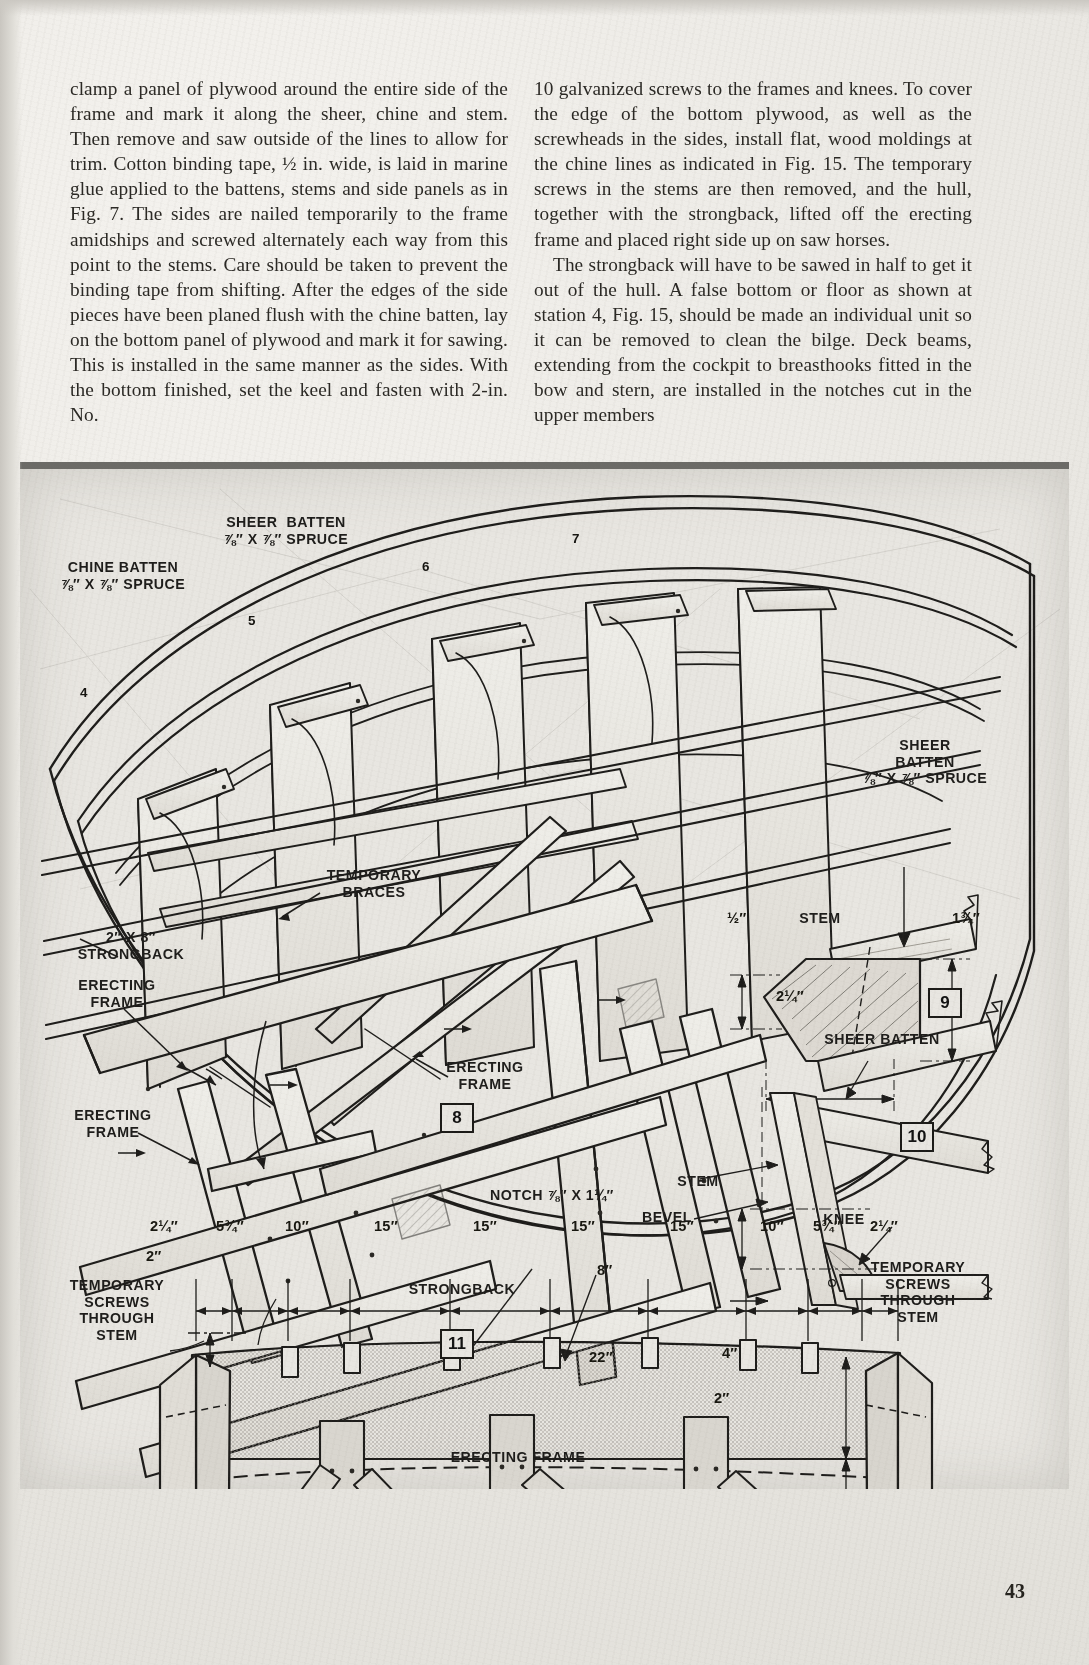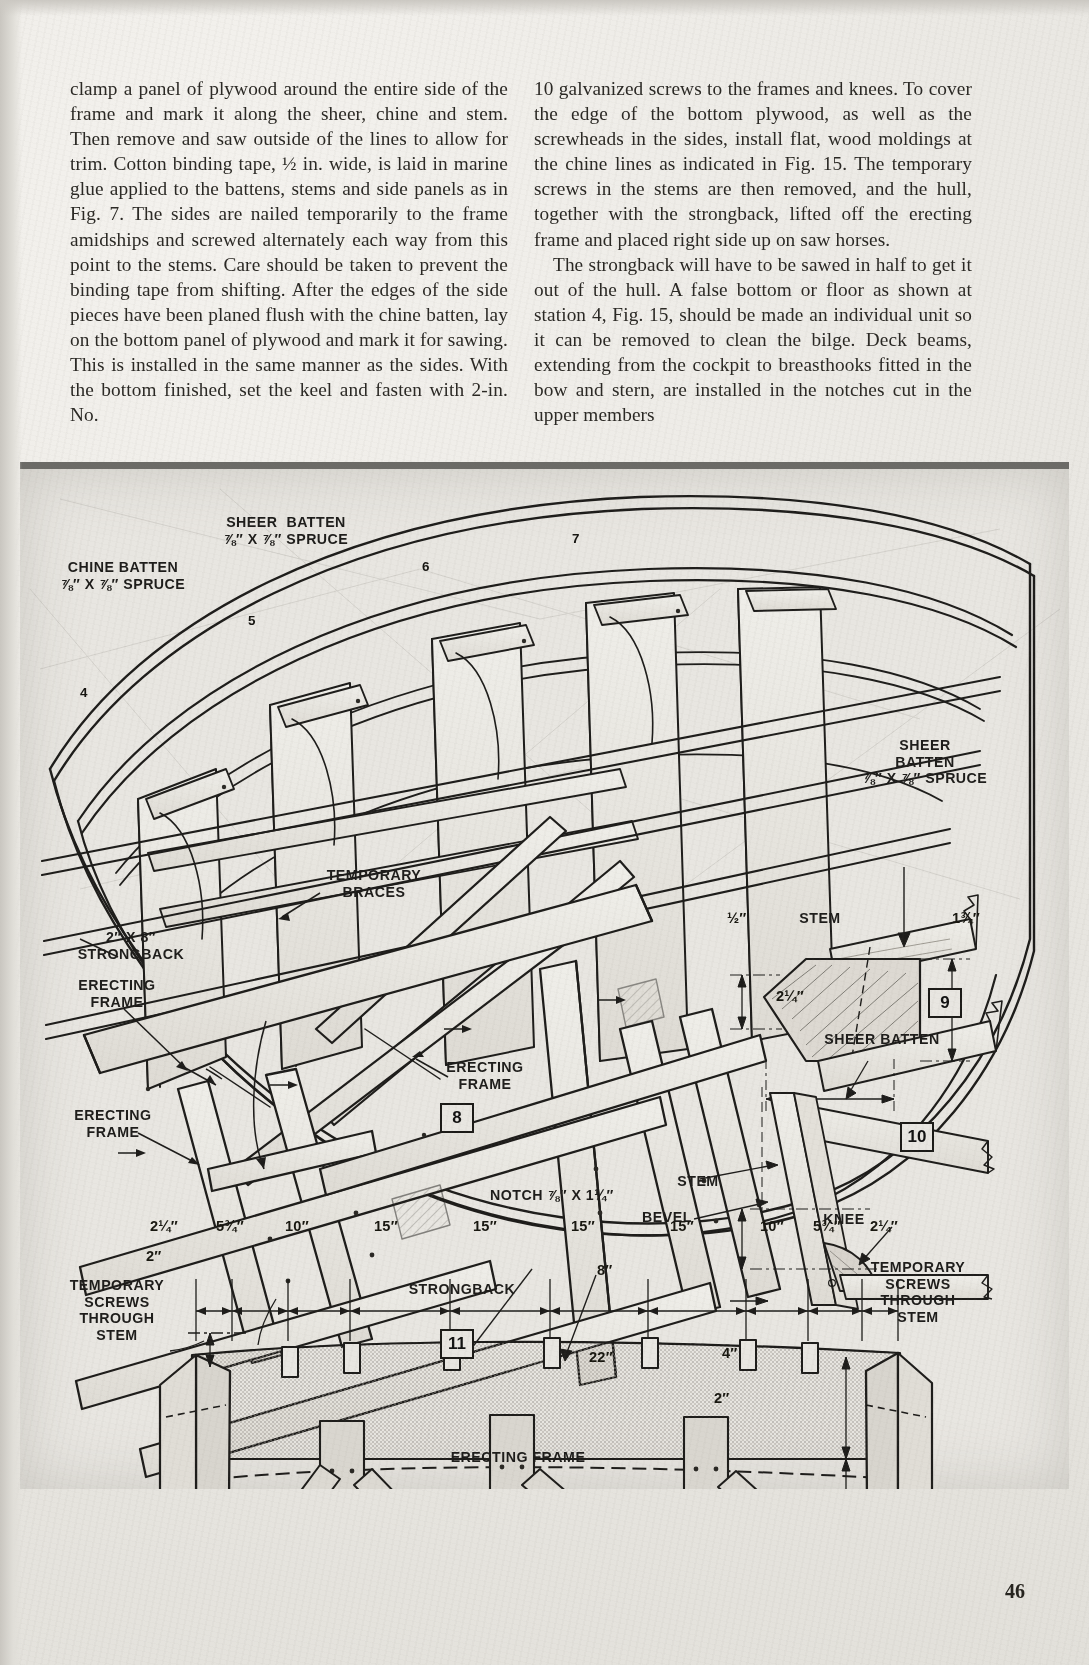--- a/index.html
+++ b/index.html
@@ -620,13 +620,13 @@
   <div class="dim" style="left:650px;top:749px;">15″</div>
   <div class="dim" style="left:740px;top:749px;">10″</div>
   <div class="dim" style="left:793px;top:749px;">5¾″</div>
   <div class="dim" style="left:850px;top:749px;">2¼″</div>
 </div>
 
 <div class="grain"></div>
 <div class="edge-left"></div>
 <div class="edge-top"></div>
 
-<div class="pageno">46</div>
+<div class="pageno">43</div>
 
 </body></html>

